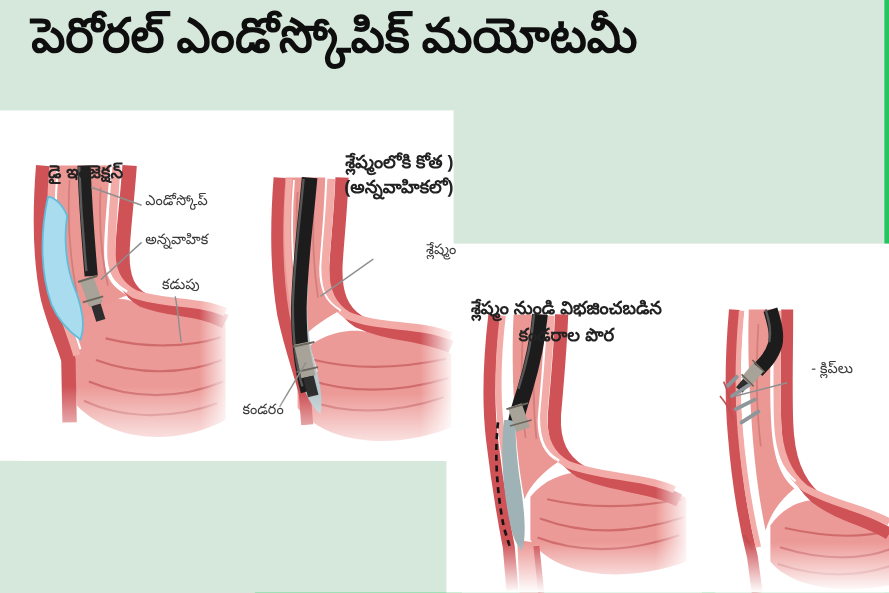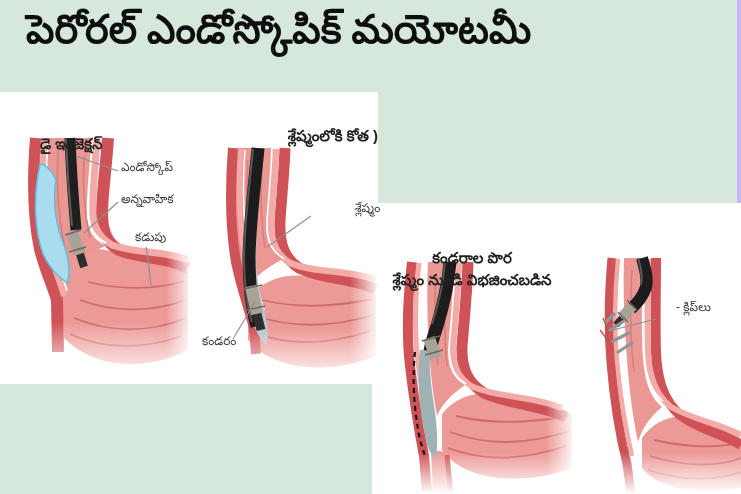--- a/index.html
+++ b/index.html
@@ -1,17 +1,17 @@
 <!DOCTYPE html>
 <html><head>
 <meta charset="utf-8">
 <style>
   html,body{margin:0;padding:0;}
   body{background:#ffffff;font-family:"Liberation Sans",sans-serif;}
-  .page{position:relative;width:741px;height:494px;overflow:hidden;background:#c4b5fd;}
+  .page{position:relative;width:741px;height:494px;overflow:hidden;background:#22c55e;}
   .page svg.scene{position:absolute;left:0;top:0;}
   .txt{position:absolute;color:#333;}
   .main-title{
     left:26px;top:8px;width:706px;
     font-family:"Liberation Serif",serif;
     font-weight:bold;font-size:40px;line-height:1.1;color:#0e0e0e;
     white-space:nowrap;
   }
   .panel-title{font-size:15px;font-weight:600;color:#222;line-height:21px;margin-top:32px;}
   .p1-title{left:40px;top:101px;}
@@ -179,25 +179,26 @@
       <rect x="596" y="452" width="145" height="42" fill="url(#fadeDown)"></rect>
     </g>
   </svg>
 
   <div class="txt main-title">పెరోరల్ ఎండోస్కోపిక్ మయోటమీ</div>
 
   <div class="txt panel-title p1-title">డై ఇంజెక్షన్</div>
 
   <div class="txt panel-title p2-title">
     <div>శ్లేష్మంలోకి కోత )</div>
+    <div>(అన్నవాహికలో)</div>
   </div>
 
   <div class="txt panel-title p3-title">
+    <div>శ్లేష్మం నుండి విభజించబడిన</div>
     <div>కండరాల పొర</div>
-    <div>శ్లేష్మం నుండి విభజించబడిన</div>
   </div>
 
 
   <div class="txt lbl lbl-endoscope">ఎండోస్కోప్</div>
   <div class="txt lbl lbl-esophagus">అన్నవాహిక</div>
   <div class="txt lbl lbl-stomach">కడుపు</div>
   <div class="txt lbl lbl-mucosa">శ్లేష్మం</div>
   <div class="txt lbl lbl-muscle">కండరం</div>
   <div class="txt lbl lbl-clips">- క్లిప్‌లు</div>
 

